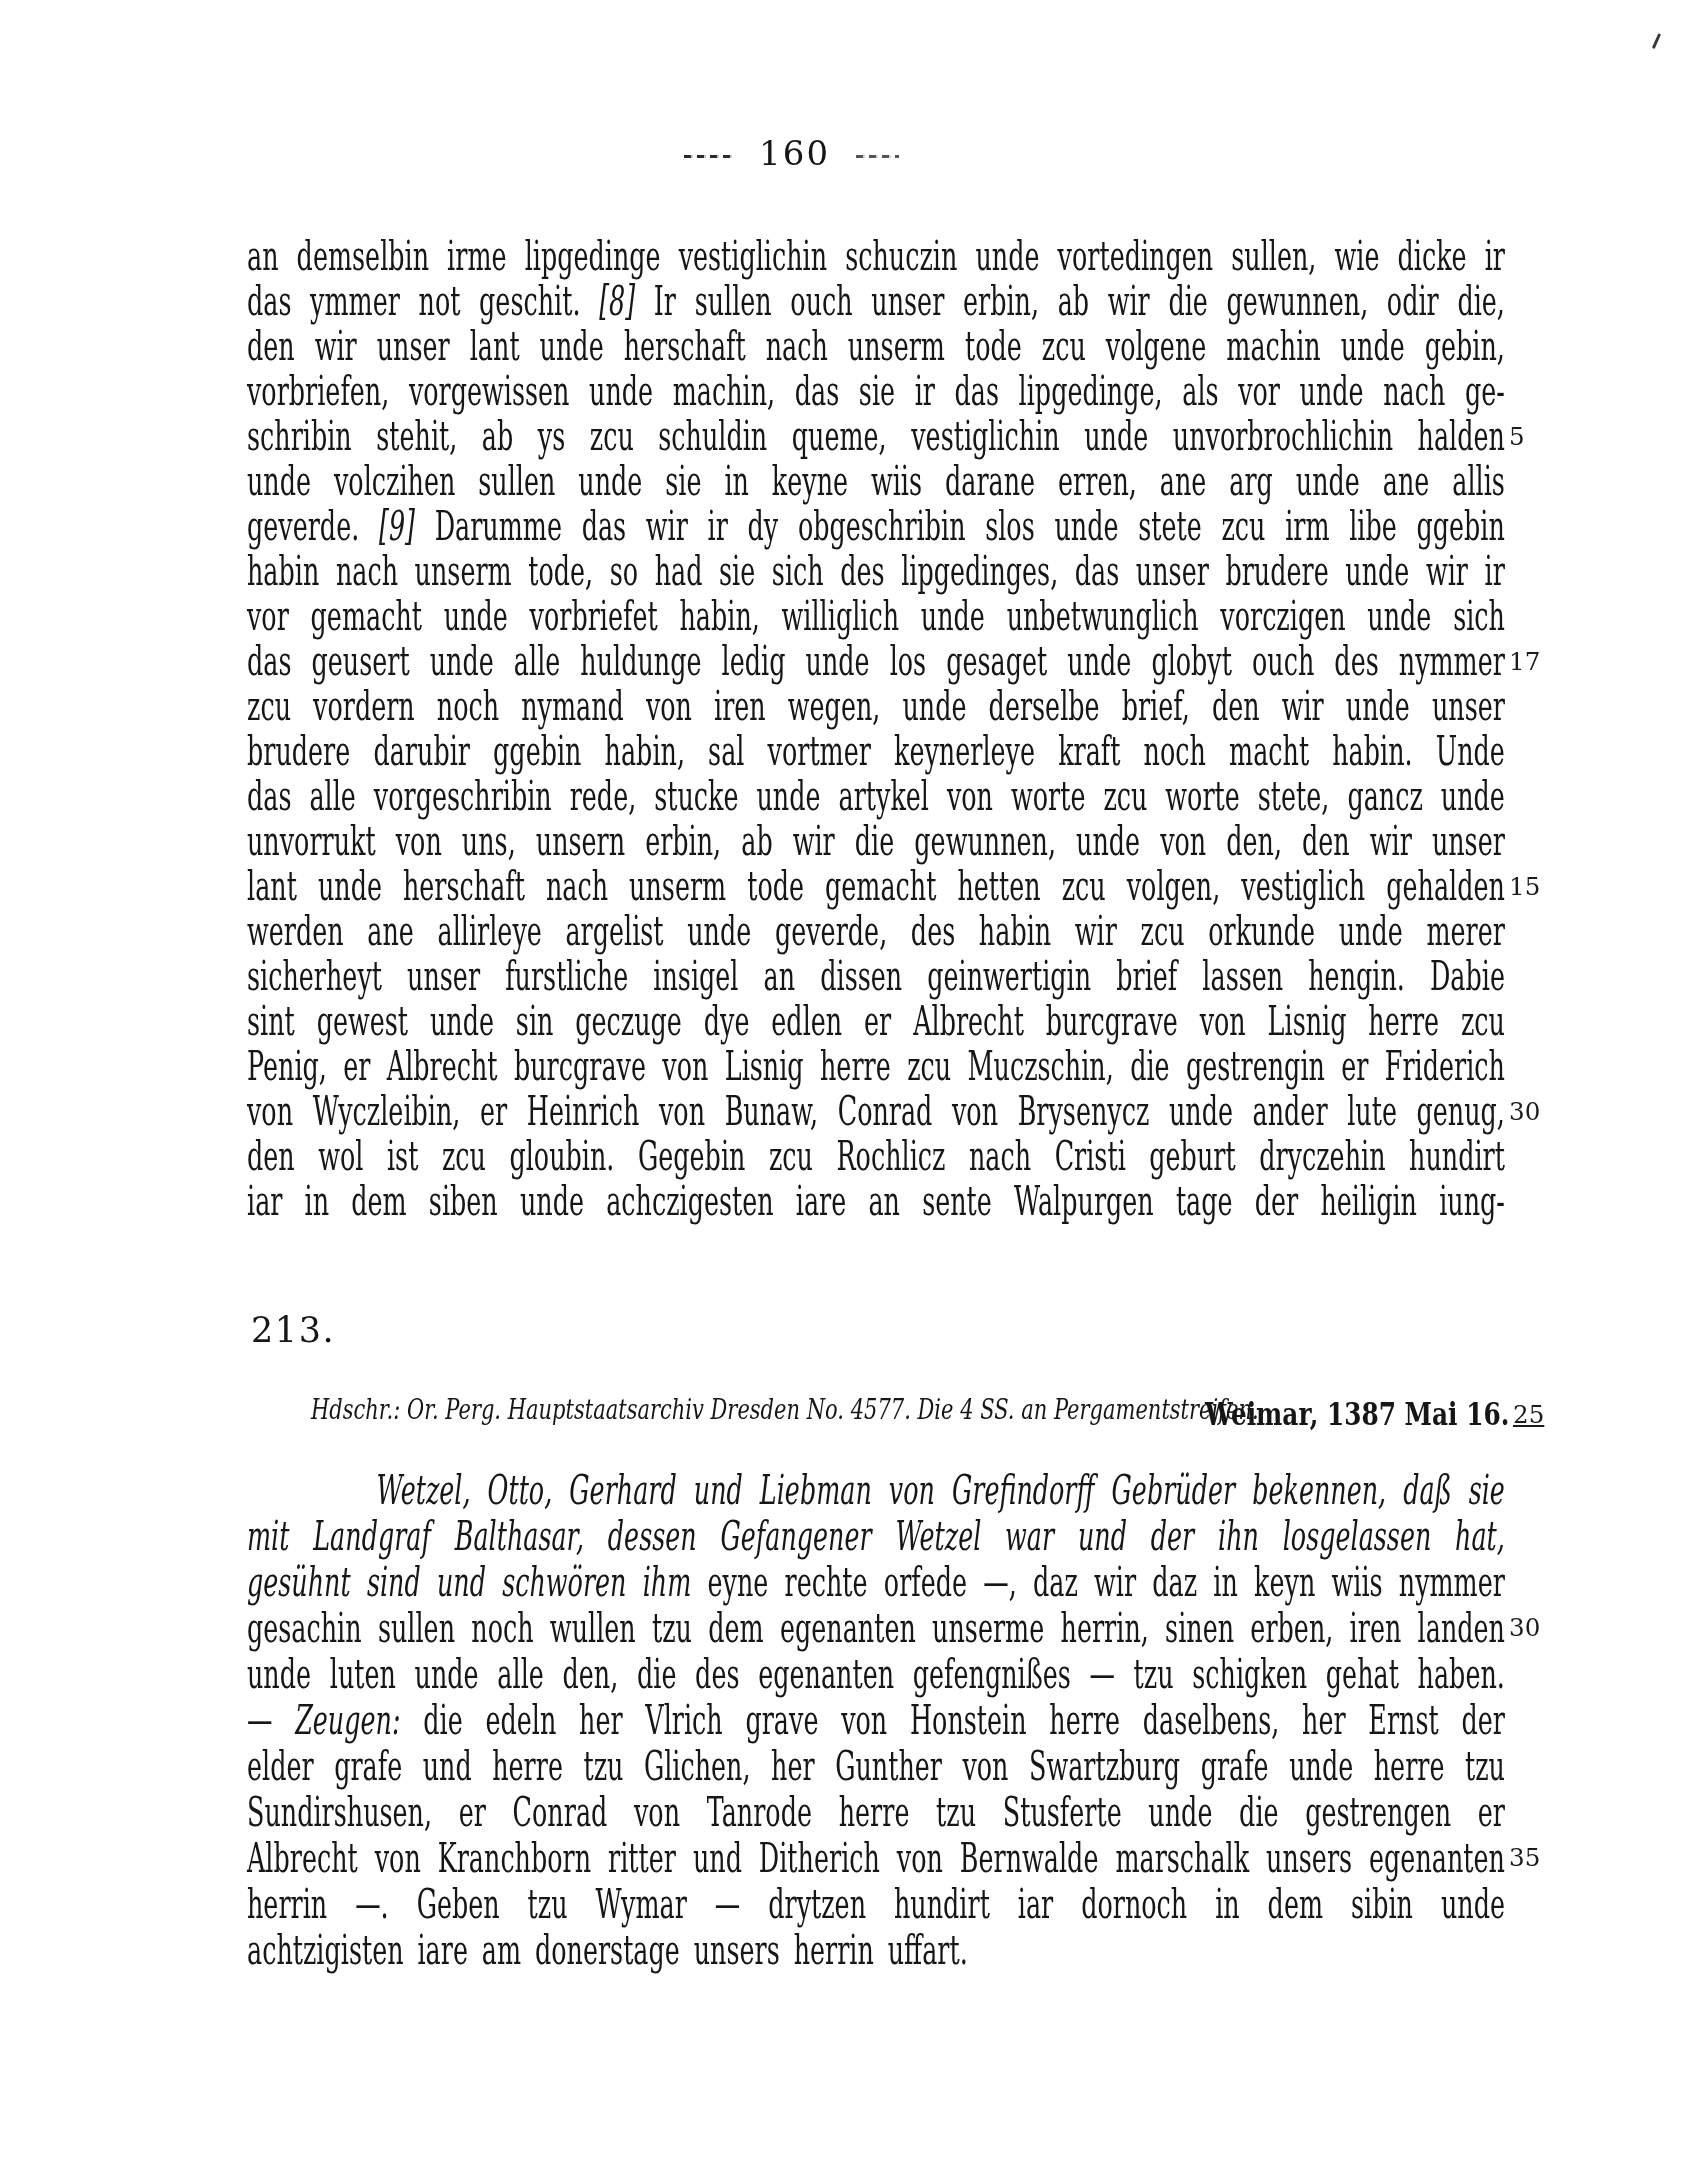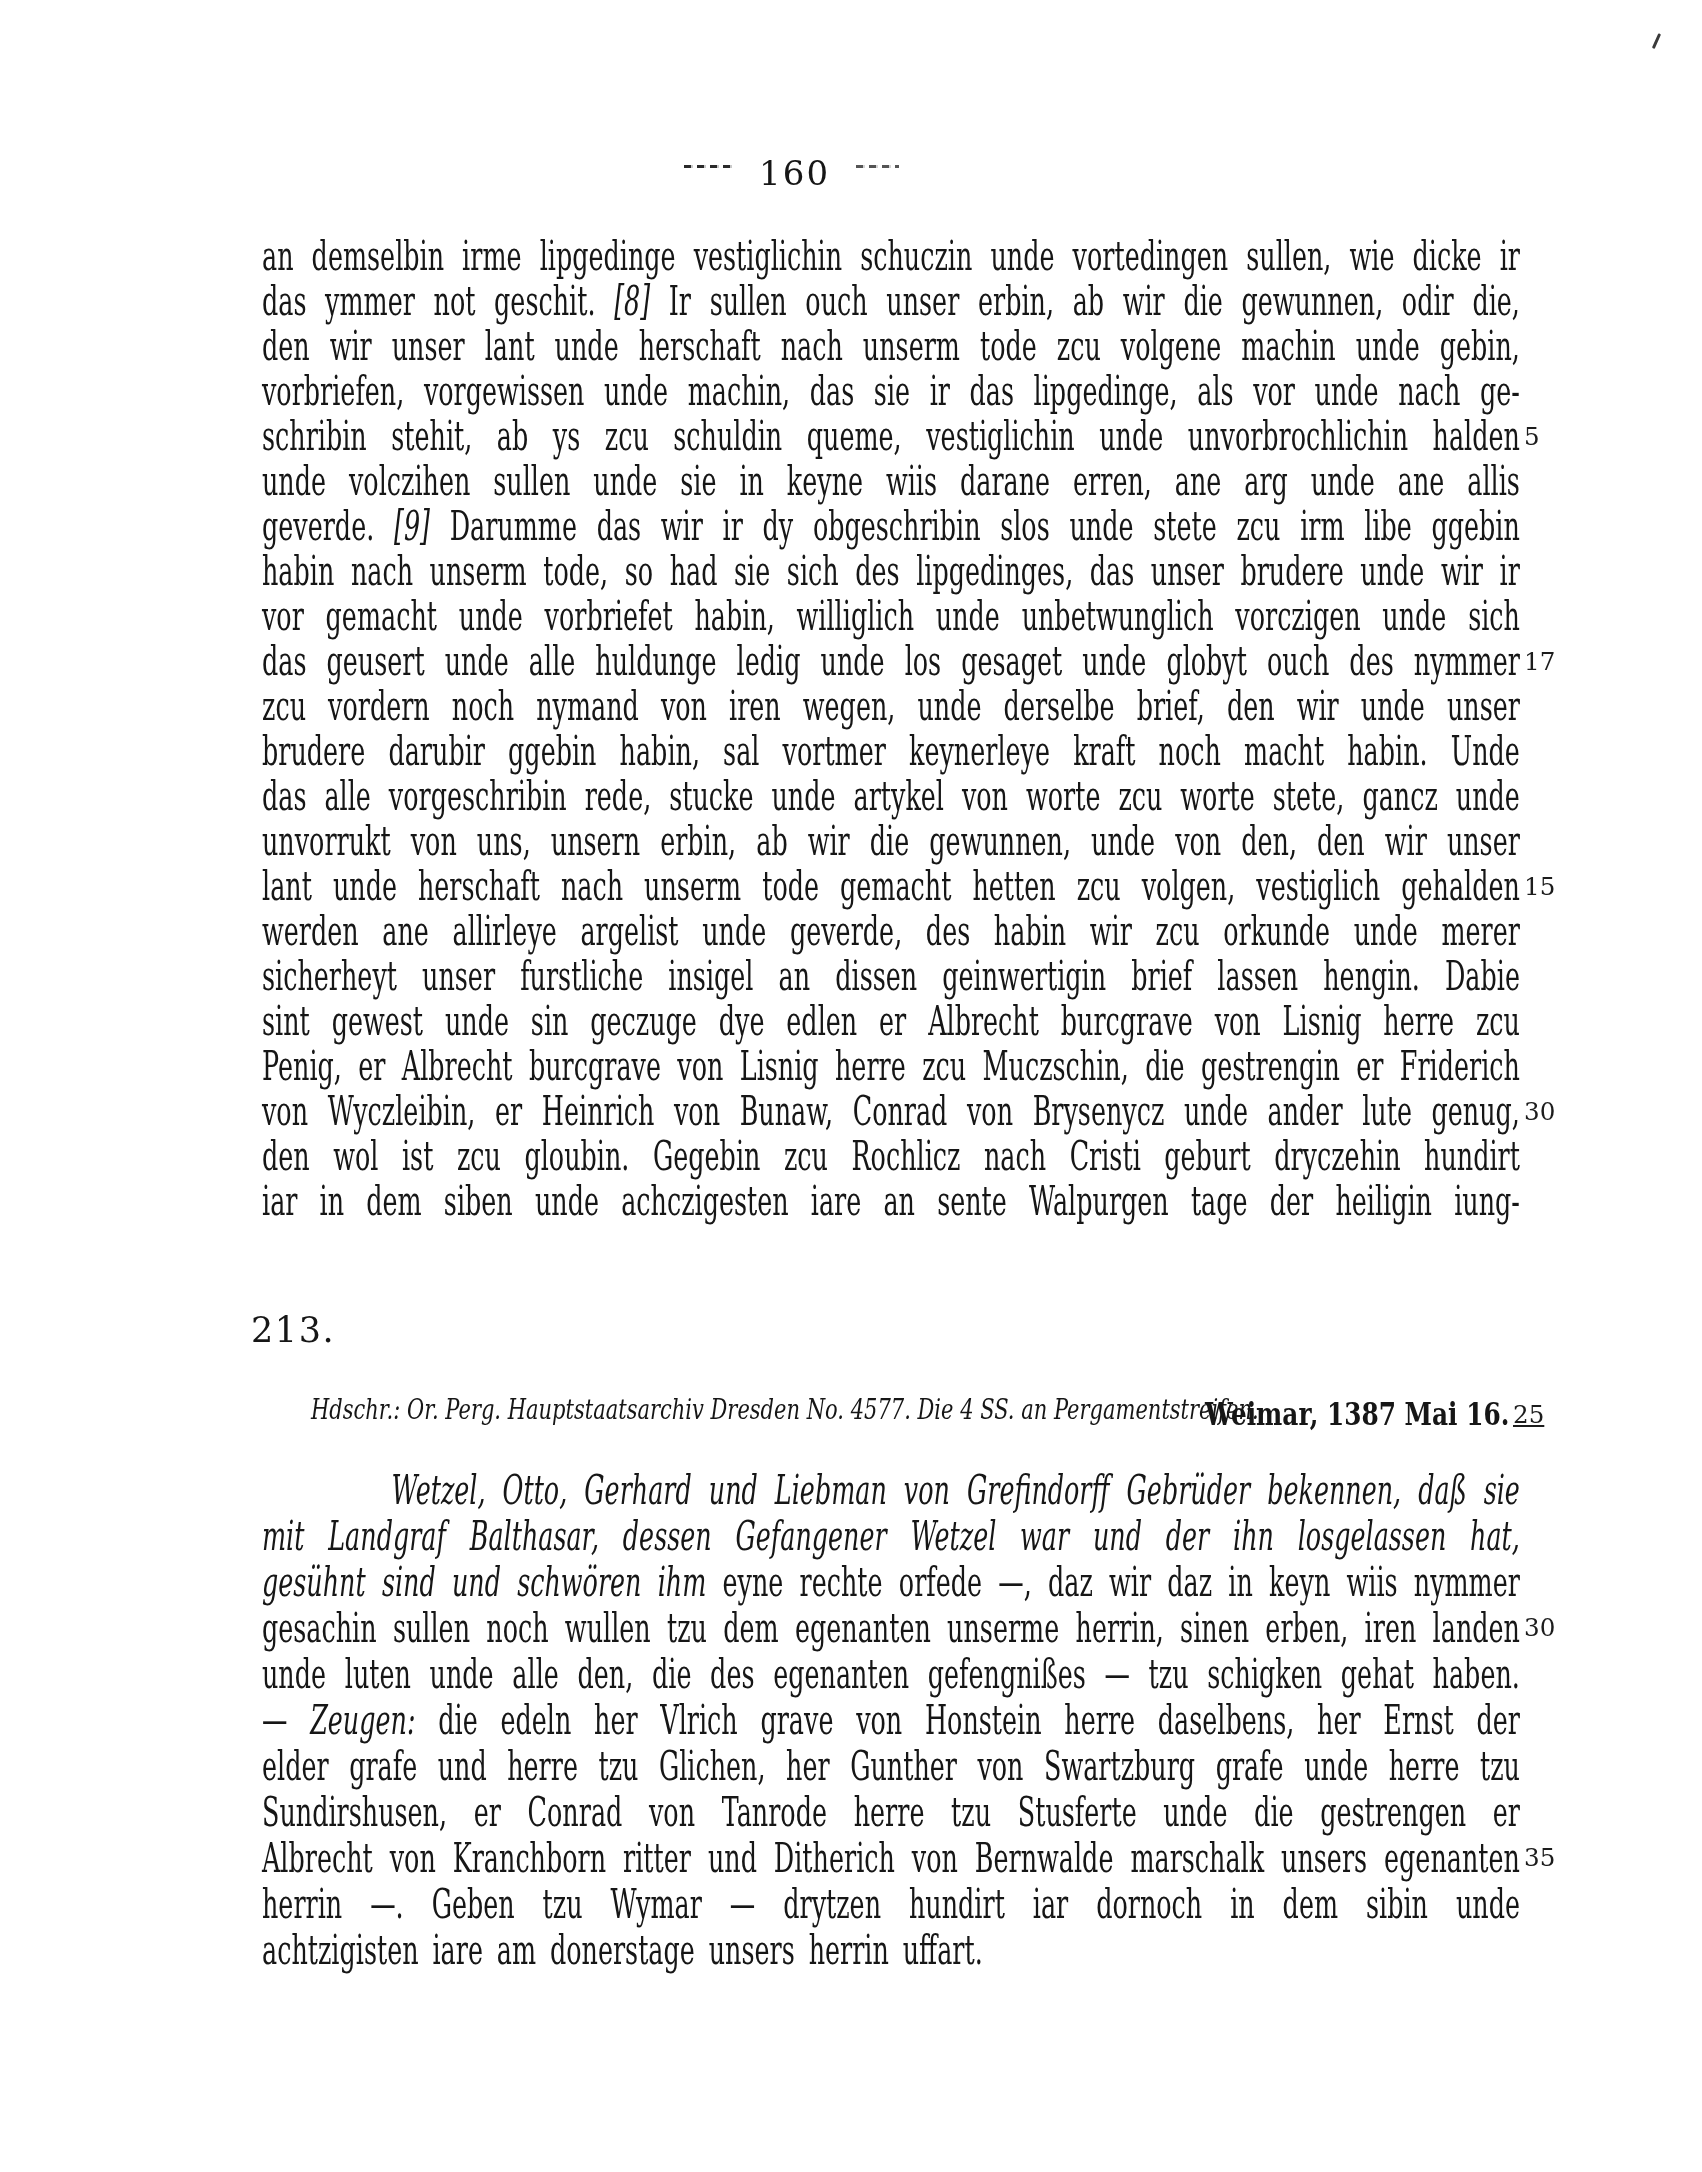--- a/index.html
+++ b/index.html
@@ -11,23 +11,23 @@
     font-family:"DejaVu Serif","Liberation Serif",serif;
     overflow:hidden;
   }
   
   .page-header{position:absolute;top:136px;left:684px;display:flex;align-items:center;gap:26px;}
   .head-dash{height:3.2px;background:
       repeating-linear-gradient(90deg,#2a2a2a 0 7px,rgba(42,42,42,.25) 7px 9px,transparent 9px 13px);
       margin-top:7.5px;}
   .head-dash.l{width:49px;}
   .head-dash.r{width:43px;opacity:.8;}
-  .page-number{font-size:34px;line-height:34px;letter-spacing:2.1px;margin-top:20px;}
+  .page-number{font-size:34px;line-height:34px;letter-spacing:2.1px;}
   
-  .textblock{position:absolute;left:262px;width:1258px;}
+  .textblock{position:absolute;left:247px;width:1258px;}
   #doc1{top:234px;--lh:45px;}
   #doc2{top:1467px;--lh:46px;}
   .line-row{position:relative;height:var(--lh);}
   .line-content{
     display:flex;justify-content:space-between;align-items:baseline;
     white-space:nowrap;
     width:2029px;
     transform:scaleX(0.62);transform-origin:0 0;
     font-size:41px;line-height:var(--lh);
   }

